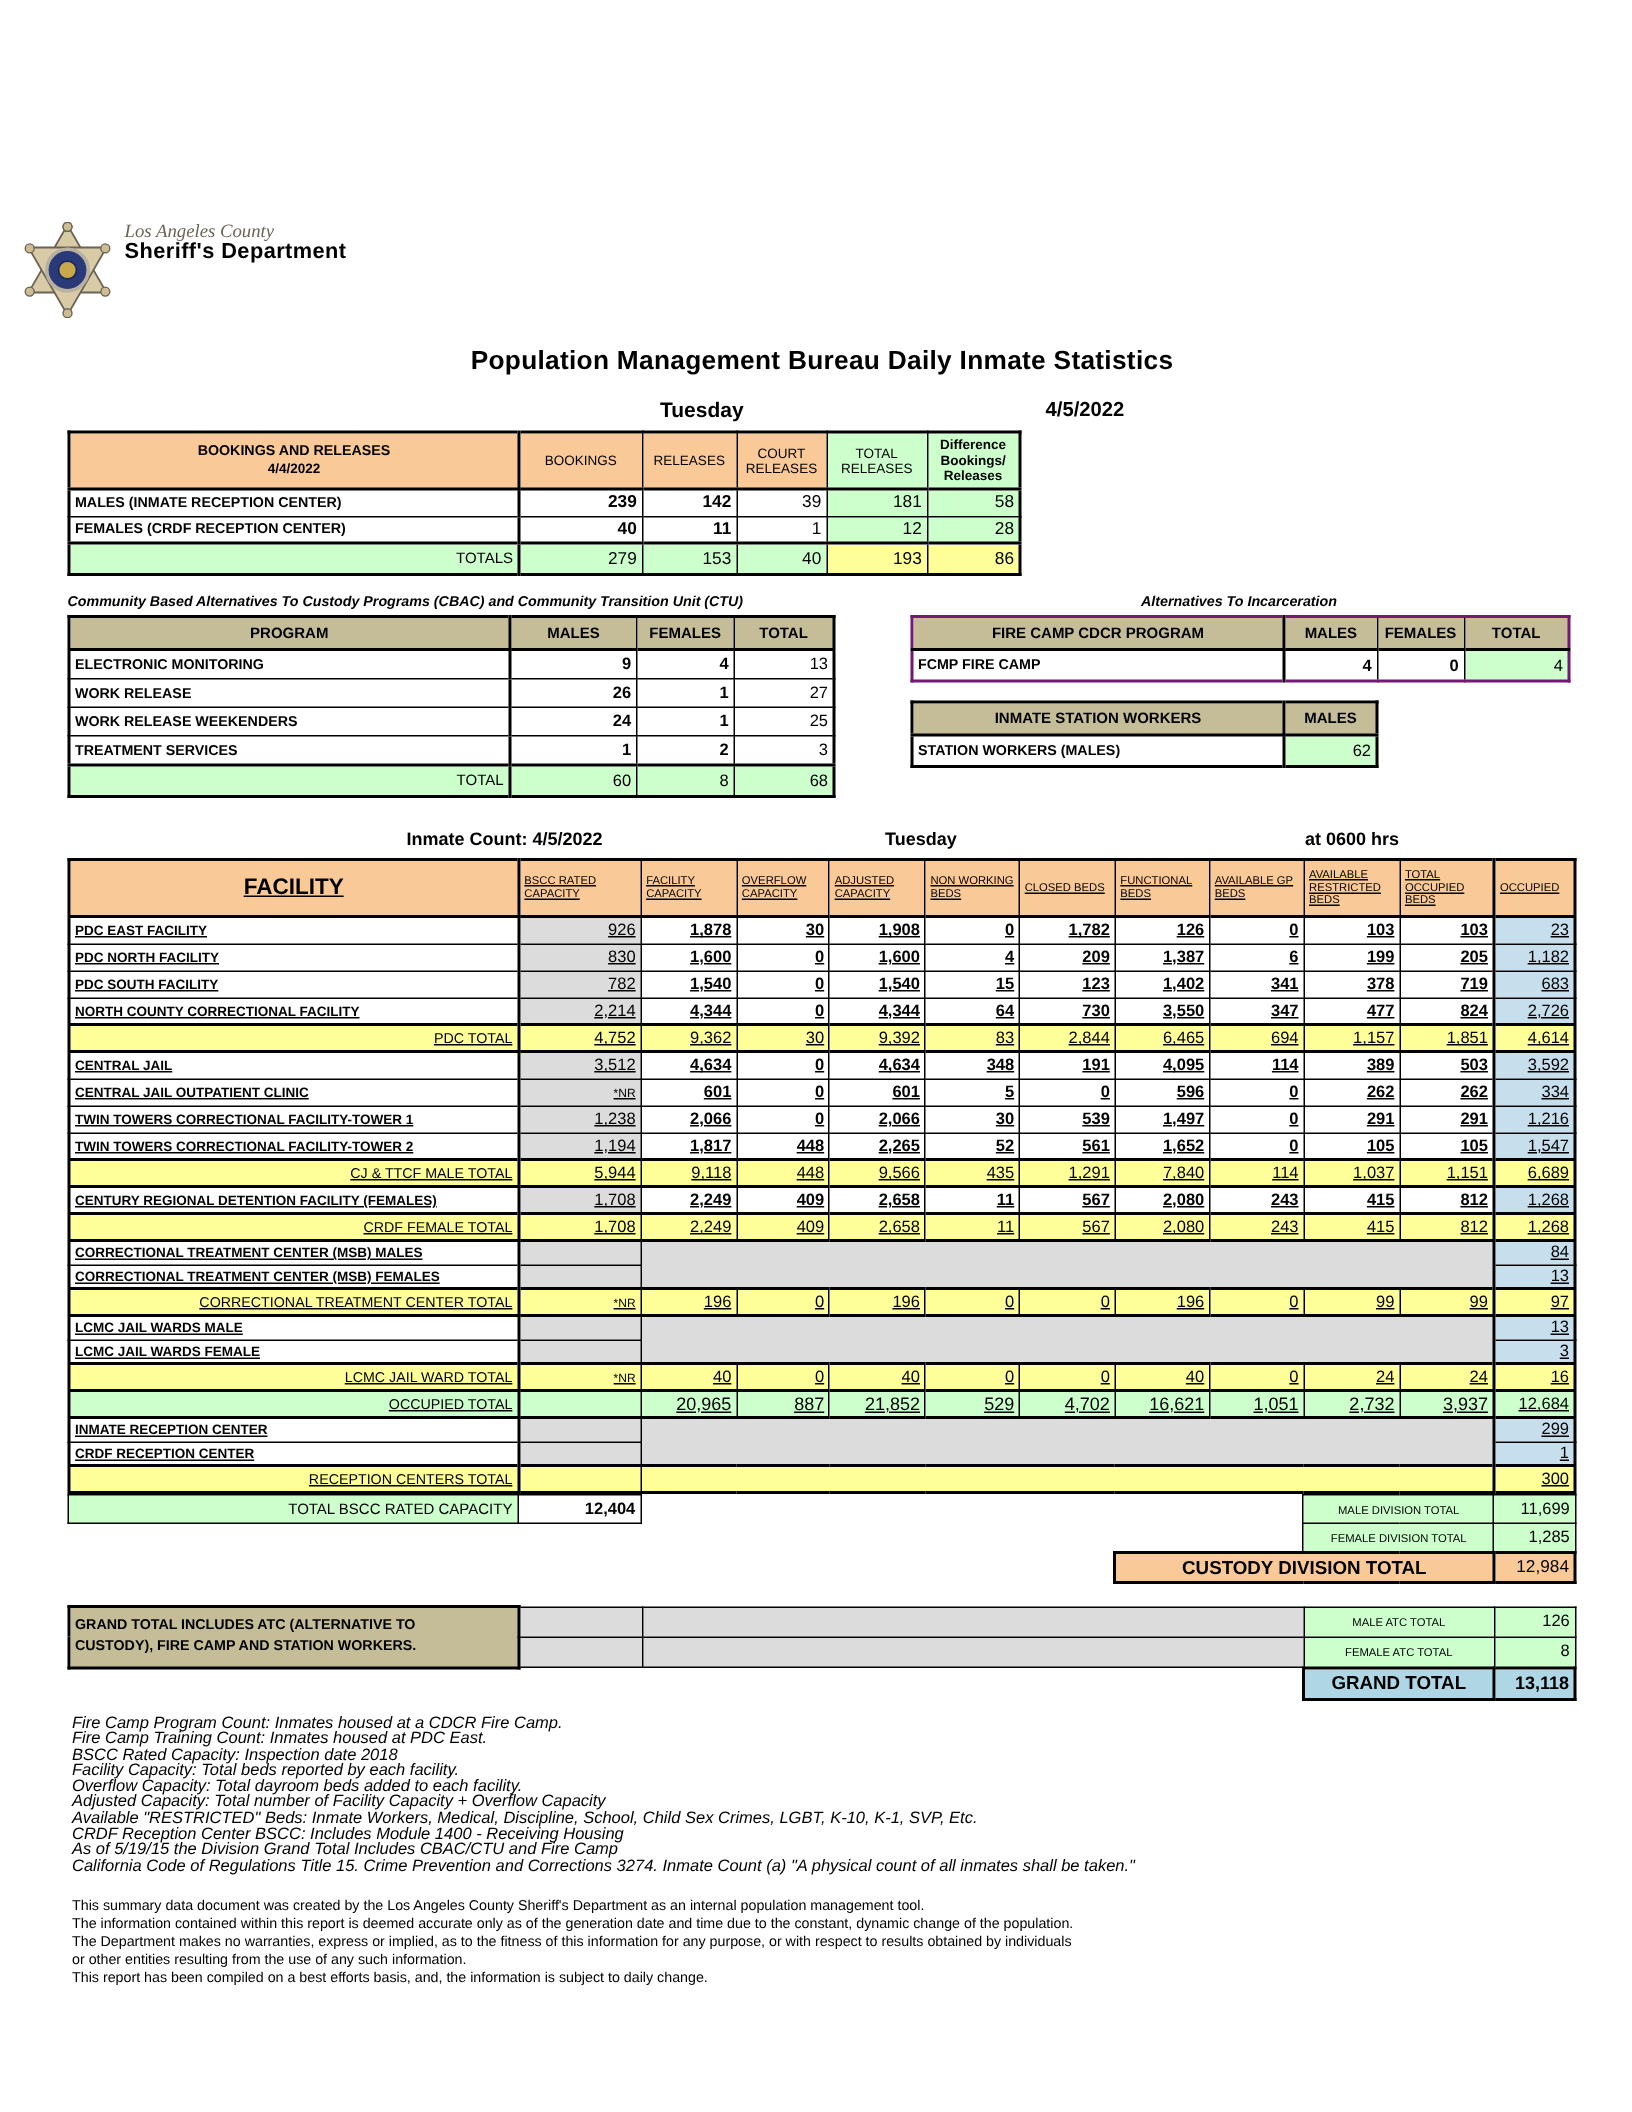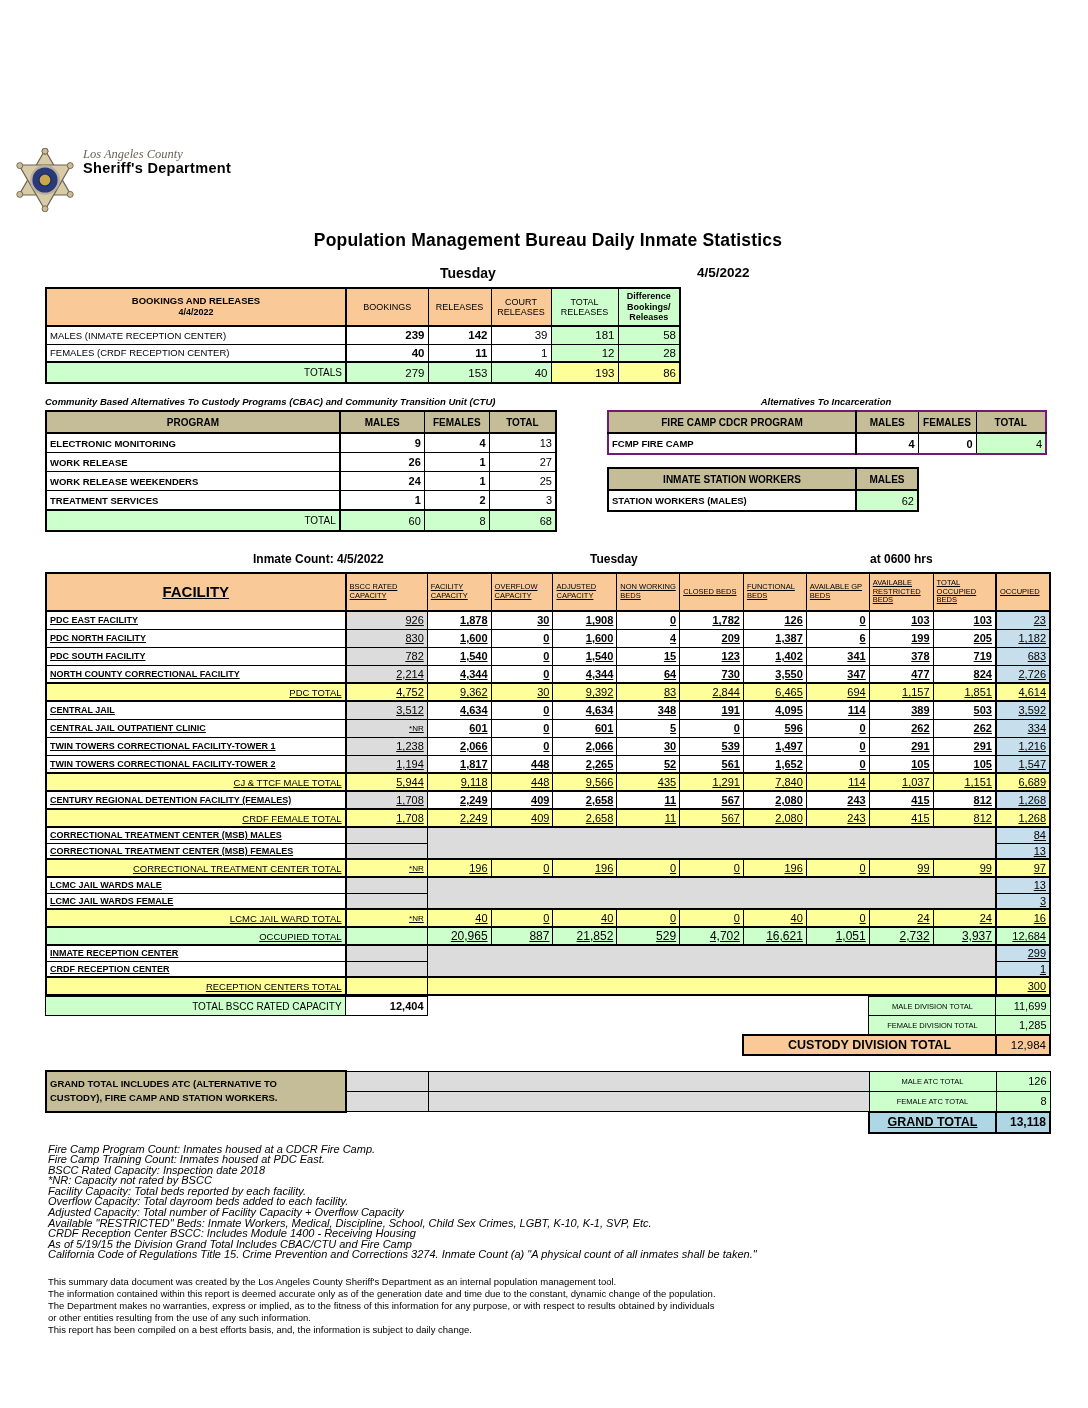--- a/index.html
+++ b/index.html
@@ -33,21 +33,21 @@
   td,th{border:1px solid #000;padding:0 3px;overflow:hidden;white-space:nowrap;font-weight:normal;}
 
   
   .bookings{border:2px solid #000;margin-top:2px;}
   .bookings thead tr{height:38px;}
   .bookings tbody tr{height:18px;}
   .bookings th{font-size:9px;text-align:center;white-space:normal;line-height:1.15;border-bottom:2px solid #000;}
   .b-head .l1{font-weight:bold;font-size:9.5px;}
   .b-head .l2{font-weight:bold;font-size:9px;}
   .diff-h{font-size:8px;font-weight:bold;}
-  .b-label{font-weight:normal;font-size:9.5px;border-right:2px solid #000;}
+  .b-label{font-weight:bold;font-size:9.5px;border-right:2px solid #000;}
   .b-tot-label{text-align:right;font-size:10px;border-right:2px solid #000;}
   .bnum{text-align:right;font-size:11.5px;}
   .bold{font-weight:bold;}
   .bookings tbody tr.b-totals td{border-top:2px solid #000;height:19px;}
 
   
   .mid-row{position:relative;margin-top:12px;height:146px;}
   .sec-title{font-style:italic;font-weight:bold;font-size:9.5px;margin-bottom:3px;}
   .cbac-block{position:absolute;left:0;top:0;width:512px;}
   .cbac{border:2px solid #000;}
@@ -64,21 +64,21 @@
   .ati th{font-size:10px;font-weight:bold;text-align:center;height:20px;border-bottom:2px solid #000;}
   .ati td{height:19px;}
   .a-label{font-weight:bold;font-size:9.5px;border-right:2px solid #000;}
   .anum{text-align:right;font-size:11px;}
   .station{margin-top:12px;border:2px solid #000;}
   .station th{font-size:10px;font-weight:bold;text-align:center;height:20px;border-bottom:2px solid #000;}
   .station td{height:19px;}
 
   
   .count-row{position:relative;height:18px;margin-top:10px;font-weight:bold;font-size:12px;}
-  .count-row .cl{position:absolute;left:208px;}
+  .count-row .cl{position:absolute;left:226px;}
   .count-row .cc{position:absolute;left:545px;}
   .count-row .cr{position:absolute;left:825px;}
 
   
   .main{border:2px solid #000;margin-top:2px;text-decoration:underline;}
   .main thead tr{height:38px;}
   .main th{white-space:normal;line-height:1.15;border-bottom:2px solid #000;}
   .fac-h{font-weight:bold;font-size:15px;text-align:center;border-right:2px solid #000;}
   .col-h{font-size:7.5px;text-align:left;}
   .main tbody tr{height:18px;}
@@ -106,21 +106,21 @@
   .div-table .bscc-val{border:1px solid #000;text-align:right;font-weight:bold;font-size:11px;}
   .div-table .bscc-lab{border:1px solid #000;text-align:right;font-size:10px;}
 
   
   .grand{margin-top:14px;}
   .grand td{border:none;height:19px;}
   .grand .bx{border:1px solid #000;}
   .grand .note{border:2px solid #000000;font-weight:bold;font-size:9.5px;text-align:left;line-height:1.5;white-space:normal;}
   .grand .lab-sm{font-size:7.5px;text-align:center;}
   .grand .val{text-align:right;font-size:11px;}
-  .grand .gt-lab{border:2px solid #000;font-weight:bold;font-size:12.5px;text-align:center;text-decoration:underline;}
+  .grand .gt-lab{border:2px solid #000;font-weight:bold;font-size:12.5px;text-align:center;}
   .grand .gt-val{border:2px solid #000;text-align:right;font-weight:bold;font-size:12px;}
 
   
   .footnotes{margin-top:10px;margin-left:3px;font-style:italic;font-size:11px;line-height:10.6px;}
   .disclaimer{margin-top:16px;margin-left:3px;font-size:9.5px;line-height:12px;}
 </style>
 </head>
 <body>
 
 <div class="page">
@@ -665,21 +665,20 @@
           <td class="gt-lab cyan">GRAND TOTAL</td>
           <td class="gt-val cyan">13,118</td>
         </tr>
       </tbody>
     </table>
 
     <div class="footnotes">
         <div>Fire Camp Program Count: Inmates housed at a CDCR Fire Camp.</div>
         <div>Fire Camp Training Count: Inmates housed at PDC East.</div>
         <div>BSCC Rated Capacity: Inspection date 2018</div>
-        <div>*NR: Capacity not rated by BSCC</div>
         <div>Facility Capacity: Total beds reported by each facility.</div>
         <div>Overflow Capacity: Total dayroom beds added to each facility.</div>
         <div>Adjusted Capacity: Total number of Facility Capacity + Overflow Capacity</div>
         <div>Available "RESTRICTED" Beds: Inmate Workers, Medical, Discipline, School, Child Sex Crimes,  LGBT, K-10, K-1, SVP, Etc.</div>
         <div>CRDF Reception Center BSCC: Includes Module 1400 - Receiving Housing</div>
         <div>As of 5/19/15 the Division Grand Total Includes CBAC/CTU and Fire Camp</div>
         <div>California Code of Regulations Title 15. Crime Prevention and Corrections 3274. Inmate Count (a) "A physical count of all inmates shall be taken."</div>
       </div>
 
     <div class="disclaimer">

